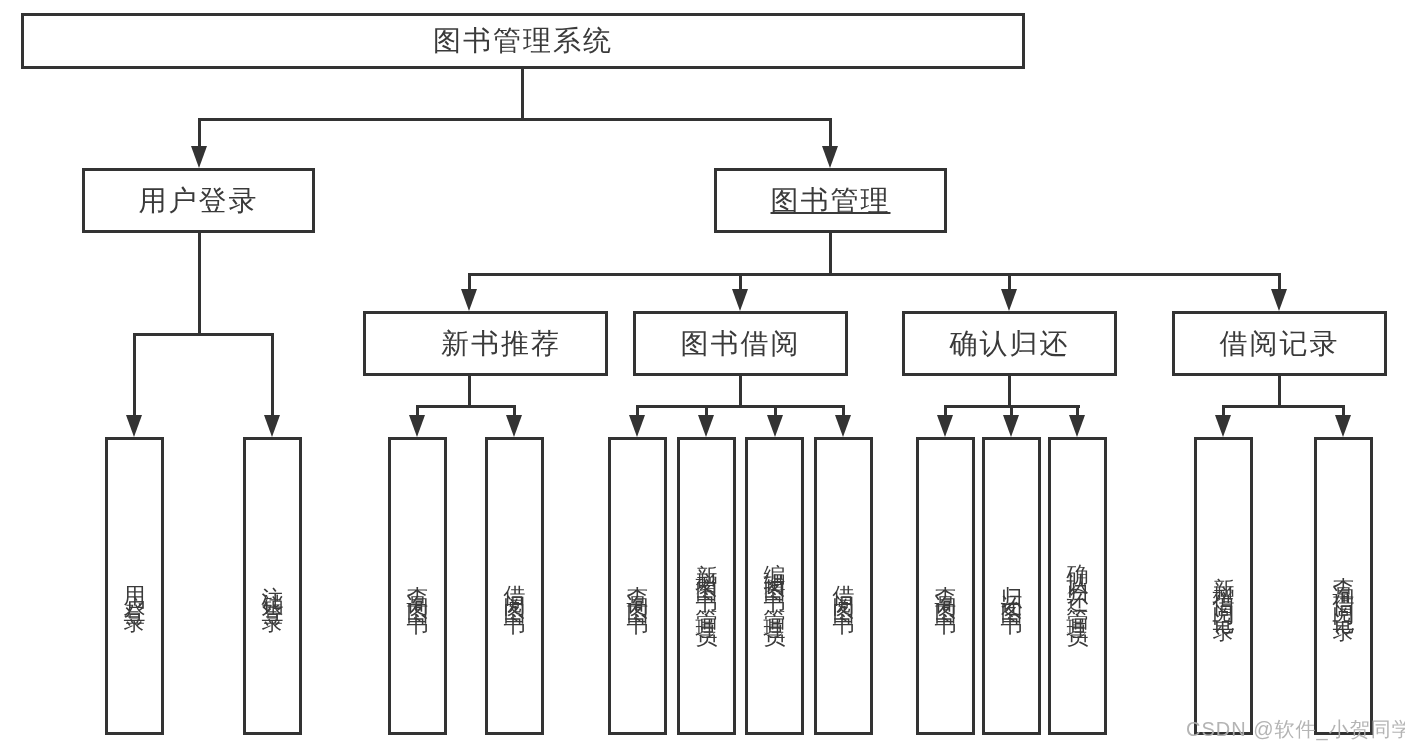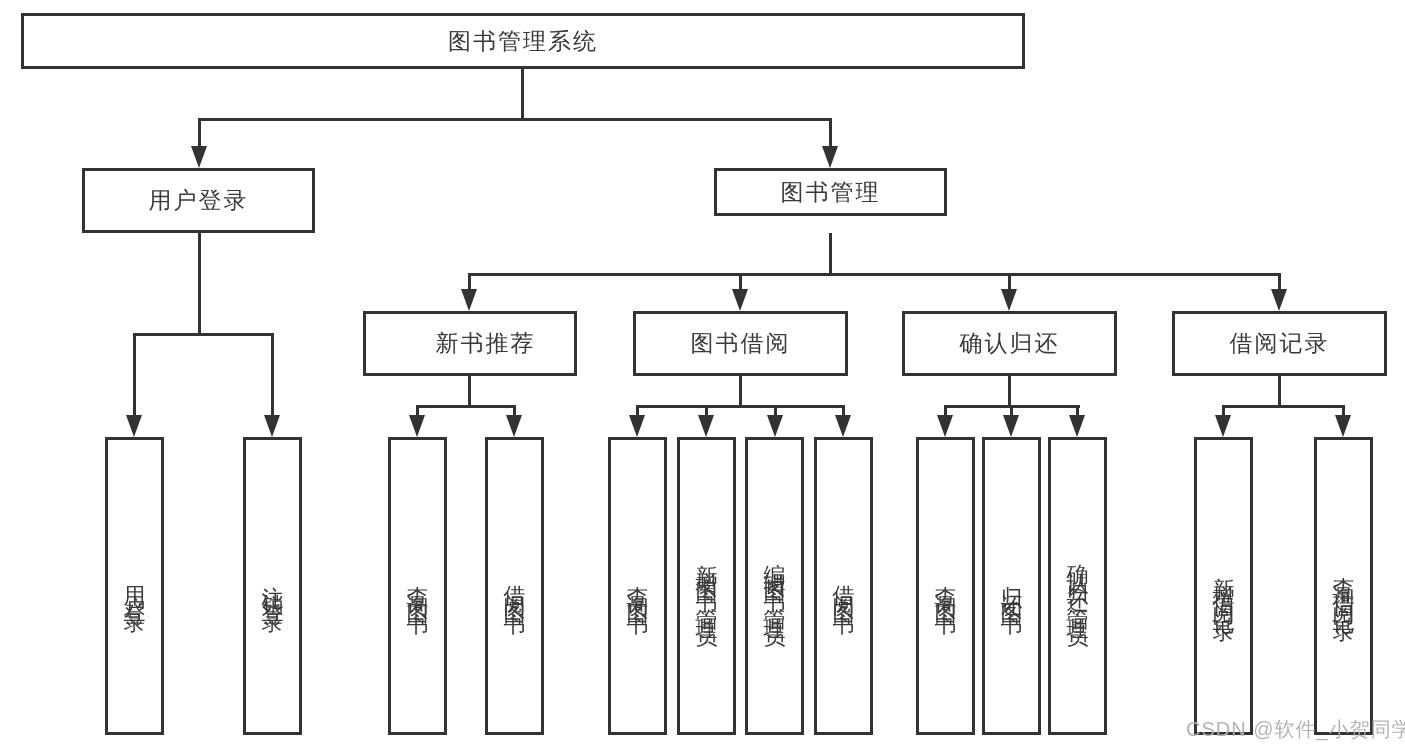--- a/index.html
+++ b/index.html
@@ -16,21 +16,21 @@
     position: absolute;
     box-sizing: border-box;
     border: 3px solid #333333;
     background: #ffffff;
     display: flex;
     align-items: center;
     justify-content: center;
     color: #3a3a3a;
   }
   .hlabel {
-    font-size: 23px;
+    font-size: 28px;
     letter-spacing: 2px;
     white-space: nowrap;
   }
   .vtext {
     writing-mode: vertical-rl;
     text-orientation: mixed;
     font-size: 22px;
     letter-spacing: 9px;
     line-height: 1;
     white-space: nowrap;
@@ -70,37 +70,37 @@
   </div>
 
   <div class="vline" style="left:521px; top:68px; height:52px;"></div>
   <div class="hline" style="left:198px; top:118px; width:634px;"></div>
   <div class="varrow" style="left:198px; top:118px; height:28px;"></div>
   <div class="varrow" style="left:829px; top:118px; height:28px;"></div>
 
   <div class="node" style="left:82px; top:168px; width:233px; height:65px;">
     <span class="hlabel">用户登录</span>
   </div>
-  <div class="node" style="left:714px; top:168px; width:233px; height:48px;">
+  <div class="node" style="left:714px; top:168px; width:233px; height:65px;text-decoration:underline;">
     <span class="hlabel">图书管理</span>
   </div>
 
   <div class="vline" style="left:198px; top:233px; height:102px;"></div>
   <div class="hline" style="left:133px; top:333px; width:141px;"></div>
   <div class="varrow" style="left:133px; top:333px; height:82px;"></div>
   <div class="varrow" style="left:271px; top:333px; height:82px;"></div>
 
   <div class="vline" style="left:829px; top:233px; height:43px;"></div>
   <div class="hline" style="left:468px; top:273px; width:813px;"></div>
   <div class="varrow" style="left:468px; top:273px; height:16px;"></div>
   <div class="varrow" style="left:739px; top:273px; height:16px;"></div>
   <div class="varrow" style="left:1008px; top:273px; height:16px;"></div>
   <div class="varrow" style="left:1278px; top:273px; height:16px;"></div>
 
-  <div class="node" style="left:363px; top:311px; width:214px; height:65px;padding-left:31px;">
+  <div class="node" style="left:363px; top:311px; width:245px; height:65px;padding-left:31px;">
     <span class="hlabel">新书推荐</span>
   </div>
   <div class="node" style="left:633px; top:311px; width:215px; height:65px;">
     <span class="hlabel">图书借阅</span>
   </div>
   <div class="node" style="left:902px; top:311px; width:215px; height:65px;">
     <span class="hlabel">确认归还</span>
   </div>
   <div class="node" style="left:1172px; top:311px; width:215px; height:65px;">
     <span class="hlabel">借阅记录</span>

